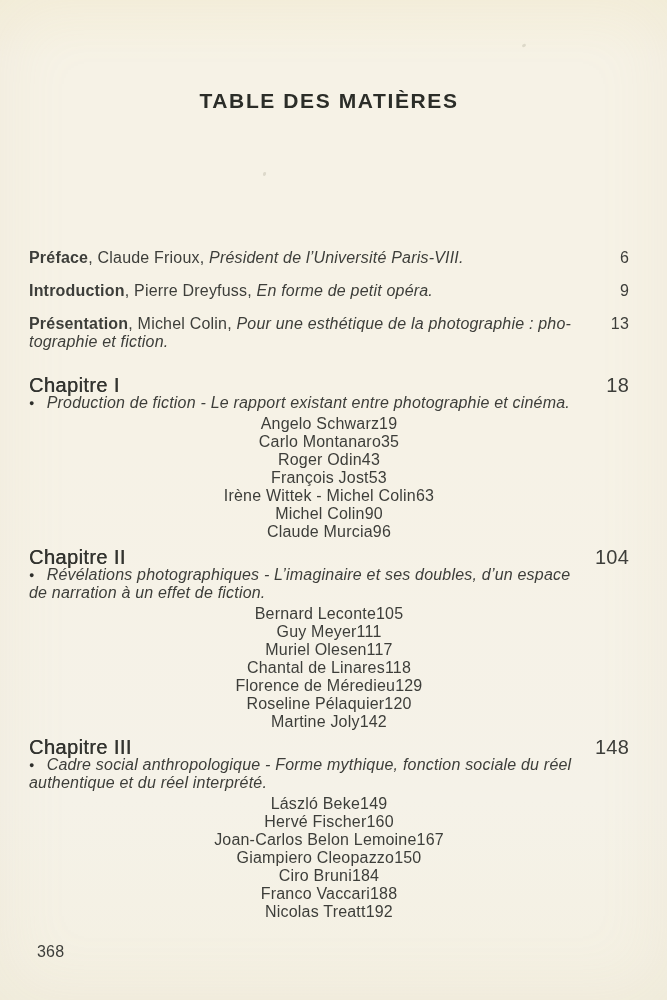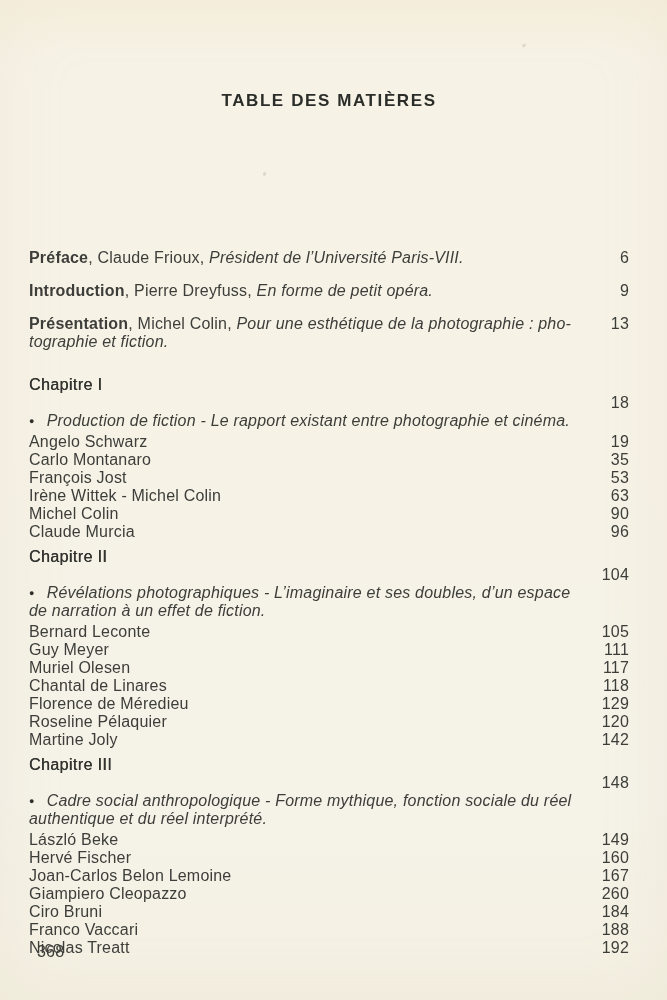--- a/index.html
+++ b/index.html
@@ -29,44 +29,44 @@
     box-shadow: inset 0 0 70px rgba(205, 190, 150, 0.12);
     color: var(--ink);
     overflow: hidden;
     letter-spacing: 0.2px;
   }
   .title {
     margin: 0;
     padding-top: 88px;
     line-height: 25px;
     text-align: center;
-    font-size: 17px;
+    font-size: 21px;
     font-weight: 700;
     letter-spacing: 1.6px;
     color: var(--title-ink);
   }
   #front-matter { margin-top: 136px; }
   .fm-entry {
     display: flex;
     align-items: flex-start;
     margin-bottom: 15px;
     font-size: 16px;
     line-height: 18px;
   }
   .fm-text { flex: 1; padding-right: 12px; }
   .pg { text-align: right; white-space: nowrap; }
   .b { font-weight: 700; }
   .i { font-style: italic; }
   #chapters { margin-top: 25px; }
   .chapter + .chapter { margin-top: 7px; }
   .ch-head {
     display: flex;
-    font-size: 16px;
-    line-height: 18px;
-    flex-direction: column;
+    justify-content: space-between;
+    font-size: 20px;
+    line-height: 18px;
   }
   .ch-title {
     color: #333430;
     text-shadow: 0.3px 0 0 currentColor;
     letter-spacing: 0.4px;
   }
   .ch-desc {
     font-size: 16px;
     line-height: 18px;
   }
@@ -79,21 +79,21 @@
     margin-right: 12px;
     color: #2e2f2b;
   }
   .authors {
     margin-top: 3px;
     font-size: 16px;
     line-height: 18px;
   }
   .author-row {
     display: flex;
-    justify-content: space-between;
+    justify-content: center;
   }
   .folio {
     position: absolute;
     left: 37px;
     top: 943px;
     font-size: 16px;
     line-height: 18px;
   }
   .speck {
     position: absolute;
@@ -142,20 +142,24 @@
         <div class="authors">
           <div class="author-row">
             <span class="name">Angelo Schwarz</span>
             <span class="pg">19</span>
           </div>
           <div class="author-row">
             <span class="name">Carlo Montanaro</span>
             <span class="pg">35</span>
           </div>
           <div class="author-row">
+            <span class="name">Roger Odin</span>
+            <span class="pg">43</span>
+          </div>
+          <div class="author-row">
             <span class="name">François Jost</span>
             <span class="pg">53</span>
           </div>
           <div class="author-row">
             <span class="name">Irène Wittek - Michel Colin</span>
             <span class="pg">63</span>
           </div>
           <div class="author-row">
             <span class="name">Michel Colin</span>
             <span class="pg">90</span>
@@ -223,21 +227,21 @@
           <div class="author-row">
             <span class="name">Hervé Fischer</span>
             <span class="pg">160</span>
           </div>
           <div class="author-row">
             <span class="name">Joan-Carlos Belon Lemoine</span>
             <span class="pg">167</span>
           </div>
           <div class="author-row">
             <span class="name">Giampiero Cleopazzo</span>
-            <span class="pg">260</span>
+            <span class="pg">150</span>
           </div>
           <div class="author-row">
             <span class="name">Ciro Bruni</span>
             <span class="pg">184</span>
           </div>
           <div class="author-row">
             <span class="name">Franco Vaccari</span>
             <span class="pg">188</span>
           </div>
           <div class="author-row">

